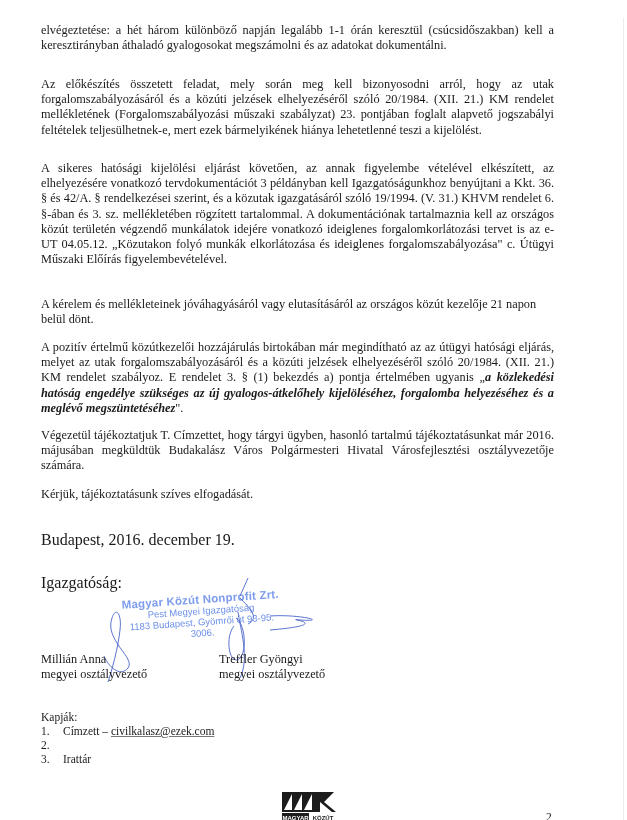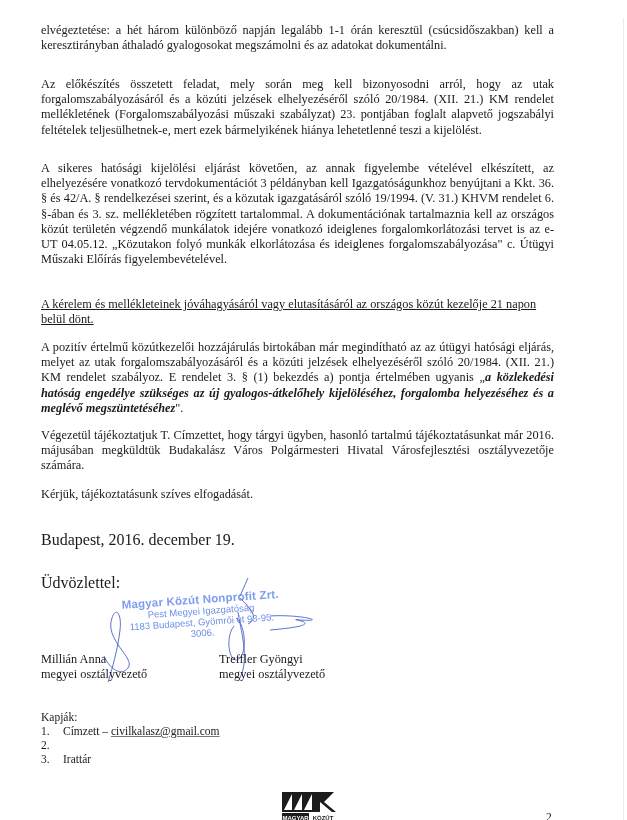--- a/index.html
+++ b/index.html
@@ -29,27 +29,27 @@
 </style>
 </head>
 <body>
 
 <div class="page">
   <div class="edge"></div>
 
   <p class="para" style="top:5px;">elvégeztetése: a hét három különböző napján legalább 1-1 órán keresztül (csúcsidőszakban) kell a keresztirányban áthaladó gyalogosokat megszámolni és az adatokat dokumentálni.</p>
   <p class="para" style="top:59px;">Az előkészítés összetett feladat, mely során meg kell bizonyosodni arról, hogy az utak forgalomszabályozásáról és a közúti jelzések elhelyezéséről szóló 20/1984. (XII. 21.) KM rendelet mellékletének (Forgalomszabályozási műszaki szabályzat) 23. pontjában foglalt alapvető jogszabályi feltételek teljesülhetnek-e, mert ezek bármelyikének hiánya lehetetlenné teszi a kijelölést.</p>
   <p class="para" style="top:143px;">A sikeres hatósági kijelölési eljárást követően, az annak figyelembe vételével elkészített, az elhelyezésére vonatkozó tervdokumentációt 3 példányban kell Igazgatóságunkhoz benyújtani a Kkt. 36. § és 42/A. § rendelkezései szerint, és a közutak igazgatásáról szóló 19/1994. (V. 31.) KHVM rendelet 6. §-ában és 3. sz. mellékletében rögzített tartalommal. A dokumentációnak tartalmaznia kell az országos közút területén végzendő munkálatok idejére vonatkozó ideiglenes forgalomkorlátozási tervet is az e-UT 04.05.12. „Közutakon folyó munkák elkorlátozása és ideiglenes forgalomszabályozása" c. Útügyi Műszaki Előírás figyelembevételével.</p>
-  <p class="para left" style="top:279px;text-decoration:underline;">A kérelem és mellékleteinek jóváhagyásáról vagy elutasításáról az országos közút kezelője 21 napon belül dönt.</p>
+  <p class="para left" style="top:279px;">A kérelem és mellékleteinek jóváhagyásáról vagy elutasításáról az országos közút kezelője 21 napon belül dönt.</p>
   <p class="para" style="top:322px;"><span>A pozitív értelmű közútkezelői hozzájárulás birtokában már megindítható az az útügyi hatósági eljárás, melyet az utak forgalomszabályozásáról és a közúti jelzések elhelyezéséről szóló 20/1984. (XII. 21.) KM rendelet szabályoz. E rendelet 3. § (1) bekezdés a) pontja értelmében ugyanis „</span><span class="bi">a közlekedési hatóság engedélye szükséges az új gyalogos-átkelőhely kijelöléséhez, forgalomba helyezéséhez és a meglévő megszüntetéséhez</span><span>".</span></p>
   <p class="para" style="top:410px;">Végezetül tájékoztatjuk T. Címzettet, hogy tárgyi ügyben, hasonló tartalmú tájékoztatásunkat már 2016. májusában megküldtük Budakalász Város Polgármesteri Hivatal Városfejlesztési osztályvezetője számára.</p>
   <p class="para left" style="top:469px;">Kérjük, tájékoztatásunk szíves elfogadását.</p>
 
   <div class="line" style="top:514px;">Budapest, 2016. december 19.</div>
-  <div class="line" style="top:557px;">Üdvözlettel:</div>
+  <div class="line" style="top:557px;">Igazgatóság:</div>
 
   <div class="stamp">
     <div class="s1">Magyar Közút Nonprofit Zrt.</div>
     <div class="s2">Pest Megyei Igazgatóság</div>
     <div class="s2">1183 Budapest, Gyömrői út 93-95.</div>
     <div class="s2">3006.</div>
   </div>
 
   <svg class="scribble" width="627" height="820">
     <path d="M104 638 C 108 648, 120 660, 128 650 C 136 640, 104 622, 112 600 C 116 588, 122 596, 120 612 C 118 630, 112 652, 108 664" fill="none" stroke="#4a63c8" stroke-width="0.9"></path>
@@ -62,21 +62,21 @@
   </div>
   <div class="sig" style="left:219px; top:634px;">
     <div>Treffler Gyöngyi</div>
     <div>megyei osztályvezető</div>
   </div>
 
   <div class="list">
     <div>Kapják:</div>
     <div class="row">
       <span class="num">1.</span>
-      <span><span>Címzett – </span><span class="email">civilkalasz@gmail.com</span></span>
+      <span><span>Címzett – </span><span class="email">civilkalasz@ezek.com</span></span>
     </div>
     <div class="row">
       <span class="num">2.</span>
     </div>
     <div class="row">
       <span class="num">3.</span>
       <span>Irattár</span>
     </div>
   </div>
 

